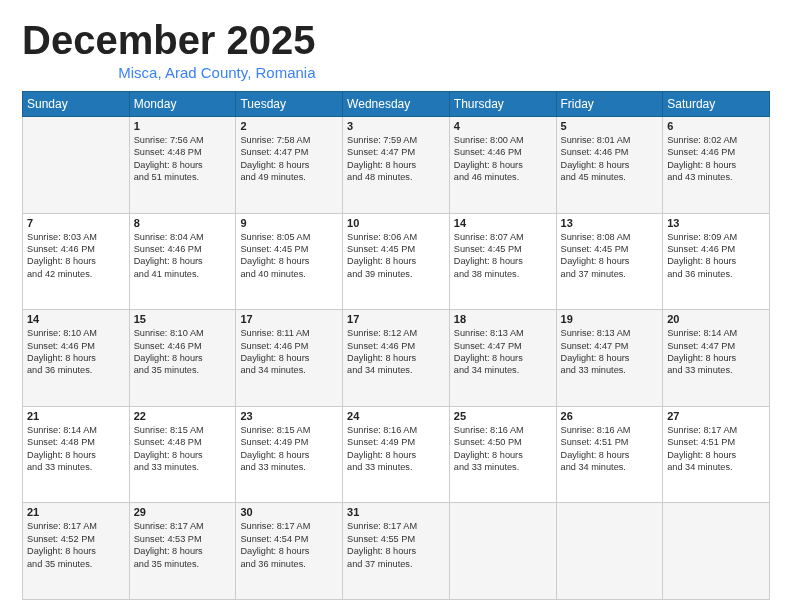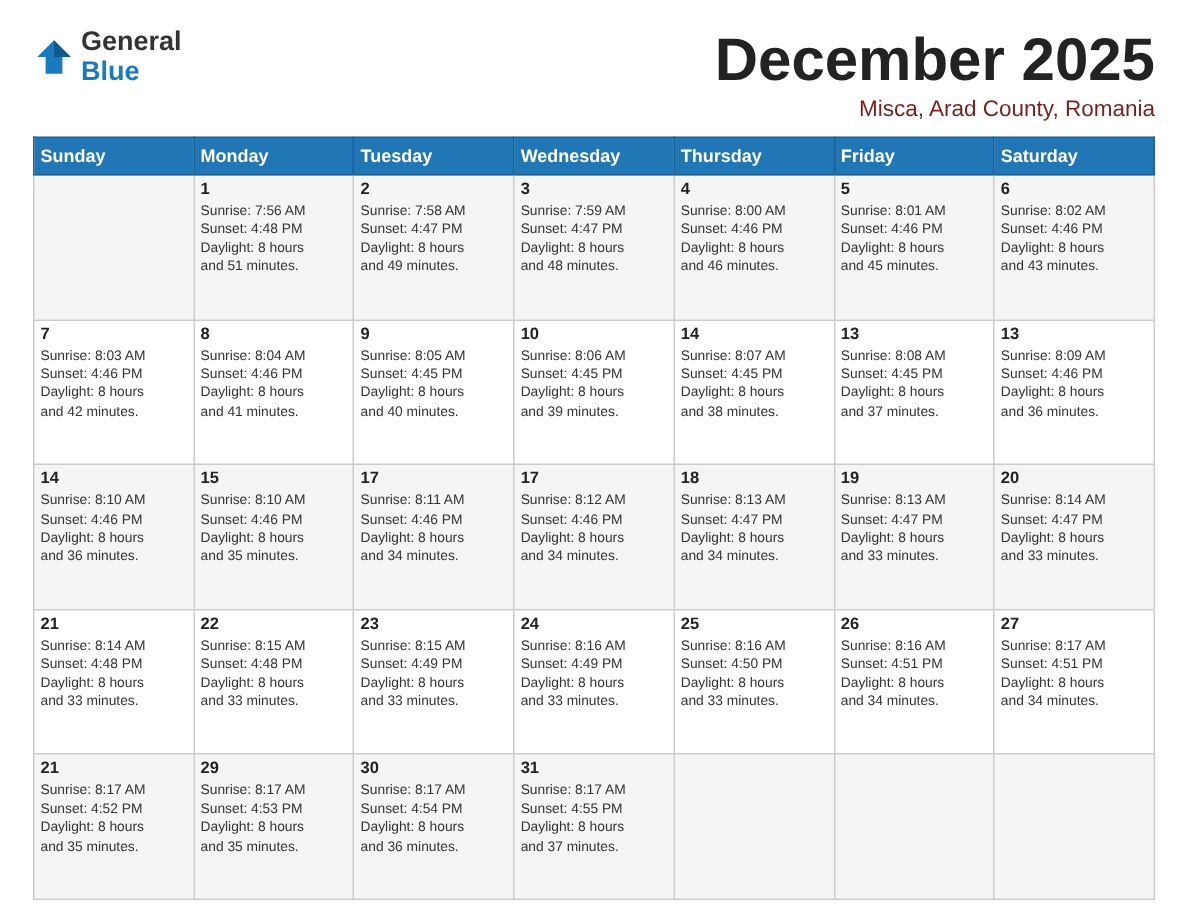--- a/index.html
+++ b/index.html
@@ -43,34 +43,34 @@
       text-align: right;
     }
     .month-title {
       font-size: 40px;
       font-weight: bold;
       color: #222;
       line-height: 1.1;
     }
     .location-title {
       font-size: 15px;
-      color: #7f1d1d;
+      color: #3b82f6;
       margin-top: 2px;
     }
     .calendar {
       flex: 1;
       border-collapse: collapse;
       width: 100%;
       table-layout: fixed;
     }
     .calendar thead tr th {
       background-color: #2176b5;
       color: #fff;
       font-size: 12px;
-      font-weight: bold;
+      font-weight: normal;
       padding: 5px 4px;
       text-align: left;
       border: 1px solid #1a6090;
     }
     .calendar tbody tr td {
       border: 1px solid #ccc;
       vertical-align: top;
       padding: 3px 4px;
       font-size: 9.5px;
       color: #333;
@@ -93,32 +93,20 @@
       font-size: 9.2px;
       line-height: 1.35;
       color: #333;
     }
   </style>
 </head>
 <body>
 
 <div class="page">
   <div class="header">
-    <div class="logo">
-      <svg class="logo-icon" viewBox="0 0 40 40">
-        <polygon points="20,4 36,20 28,20 28,36 12,36 12,20 4,20" fill="#1a7abf"></polygon>
-        <polygon points="20,4 36,20 20,20" fill="#0d5a8e"></polygon>
-      </svg>
-      <div>
-        <div class="logo-text">
-          <span class="logo-general">General</span><br>
-          <span class="logo-blue">Blue</span>
-        </div>
-      </div>
-    </div>
     <div class="title-block">
       <div class="month-title">December 2025</div>
       <div class="location-title">Misca, Arad County, Romania</div>
     </div>
   </div>
 
   <table class="calendar">
     <thead>
       <tr>
       <th>Sunday</th>

